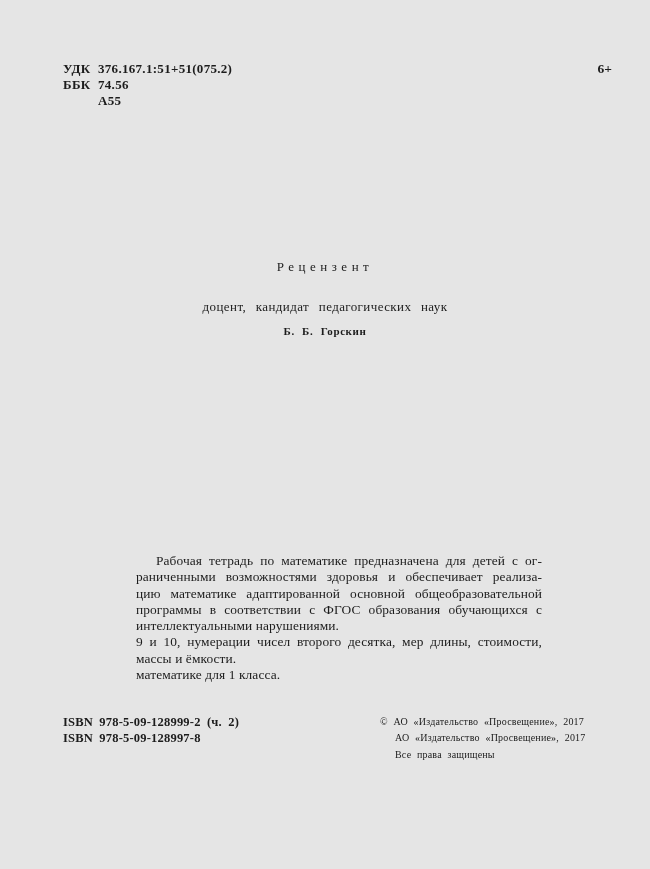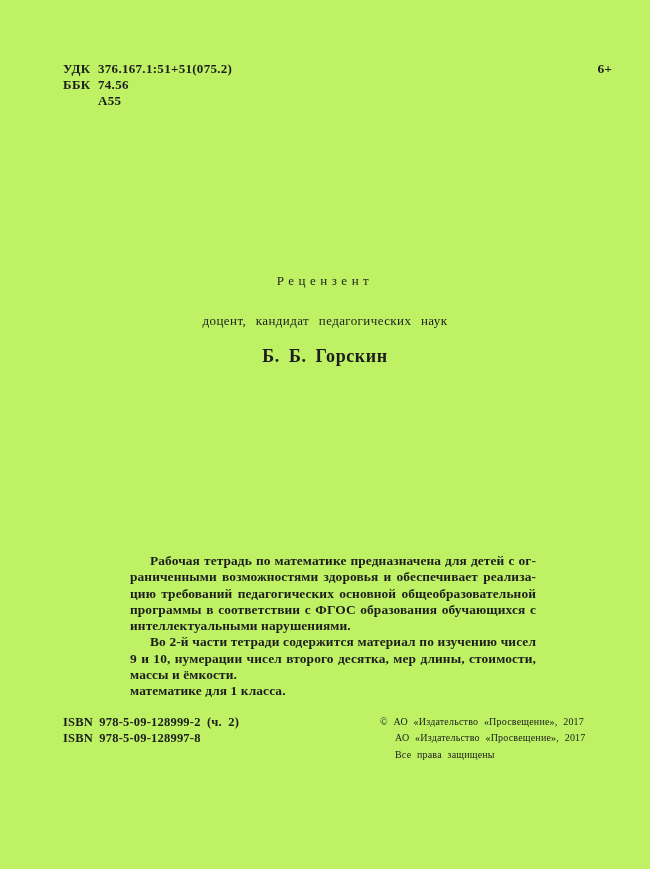--- a/index.html
+++ b/index.html
@@ -1,32 +1,32 @@
 <!DOCTYPE html>
 <html><head>
 <meta charset="utf-8">
 <style>
   html, body { margin:0; padding:0; background:#ffffff; }
   .page {
-    position:relative; width:650px; height:869px; background:#bef264;
+    position:relative; width:650px; height:869px; background:#e5e5e5;
     font-family:"Liberation Serif", serif; color:#1c1c1c; overflow:hidden;
   }
   
   .udk-block { position:absolute; top:61px; left:63px; font-weight:bold; font-size:13px; line-height:16px; letter-spacing:0.3px; }
   .udk-row { display:flex; }
   .udk-label { width:35px; }
   
   .age { position:absolute; top:61px; right:38px; font-weight:bold; font-size:13.5px; }
   
-  .reviewer { position:absolute; top:273px; left:0; width:650px; text-align:center; }
+  .reviewer { position:absolute; top:259px; left:0; width:650px; text-align:center; }
   .reviewer-heading { font-size:13px; letter-spacing:4.5px; }
   .reviewer-credentials { margin-top:24px; font-size:13px; word-spacing:6px; letter-spacing:0.4px; }
-  .reviewer-name { margin-top:17px; font-weight:bold; font-size:18px; word-spacing:4px; letter-spacing:0.6px; }
+  .reviewer-name { margin-top:10px; font-weight:bold; font-size:11px; word-spacing:4px; letter-spacing:0.6px; }
   
-  .annotation { position:absolute; top:553px; left:130px; width:406px; font-weight:bold; font-size:13.4px; line-height:16.3px; letter-spacing:0.1px; }
+  .annotation { position:absolute; top:553px; left:136px; width:406px; font-weight:normal; font-size:13.4px; line-height:16.3px; letter-spacing:0.1px; }
   .ann-line { text-align:justify; text-align-last:justify; }
   .ann-line.first { text-indent:20px; }
   .ann-line.last { text-align-last:left; }
   
   .isbn-block { position:absolute; top:714px; left:63px; font-weight:bold; font-size:12.5px; line-height:16px; word-spacing:3px; letter-spacing:0.2px; }
   
   .copyright { position:absolute; top:714px; left:380px; font-size:10px; line-height:16.4px; word-spacing:3px; letter-spacing:0.2px; }
   .cr-line.indent { padding-left:15px; }
 </style>
 </head>
@@ -53,24 +53,23 @@
 
   <div class="reviewer">
     <div class="reviewer-heading">Рецензент</div>
     <div class="reviewer-credentials">доцент, кандидат педагогических наук</div>
     <div class="reviewer-name">Б. Б. Горскин</div>
   </div>
 
   <div class="annotation">
       <div class="ann-line first">Рабочая тетрадь по математике предназначена для детей с ог-</div>
       <div class="ann-line">раниченными возможностями здоровья и обеспечивает реализа-</div>
-      <div class="ann-line">цию требований педагогических основной общеобразовательной</div>
+      <div class="ann-line">цию математике адаптированной основной общеобразовательной</div>
       <div class="ann-line">программы в соответствии с ФГОС образования обучающихся с</div>
       <div class="ann-line last">интеллектуальными нарушениями.</div>
-      <div class="ann-line first">Во 2-й части тетради содержится материал по изучению чисел</div>
       <div class="ann-line">9 и 10, нумерации чисел второго десятка, мер длины, стоимости,</div>
       <div class="ann-line last">массы и ёмкости.</div>
       <div class="ann-line last">математике для 1 класса.</div>
     </div>
 
   <div class="isbn-block">
       <div>ISBN 978-5-09-128999-2 (ч. 2)</div>
       <div>ISBN 978-5-09-128997-8</div>
     </div>
 

